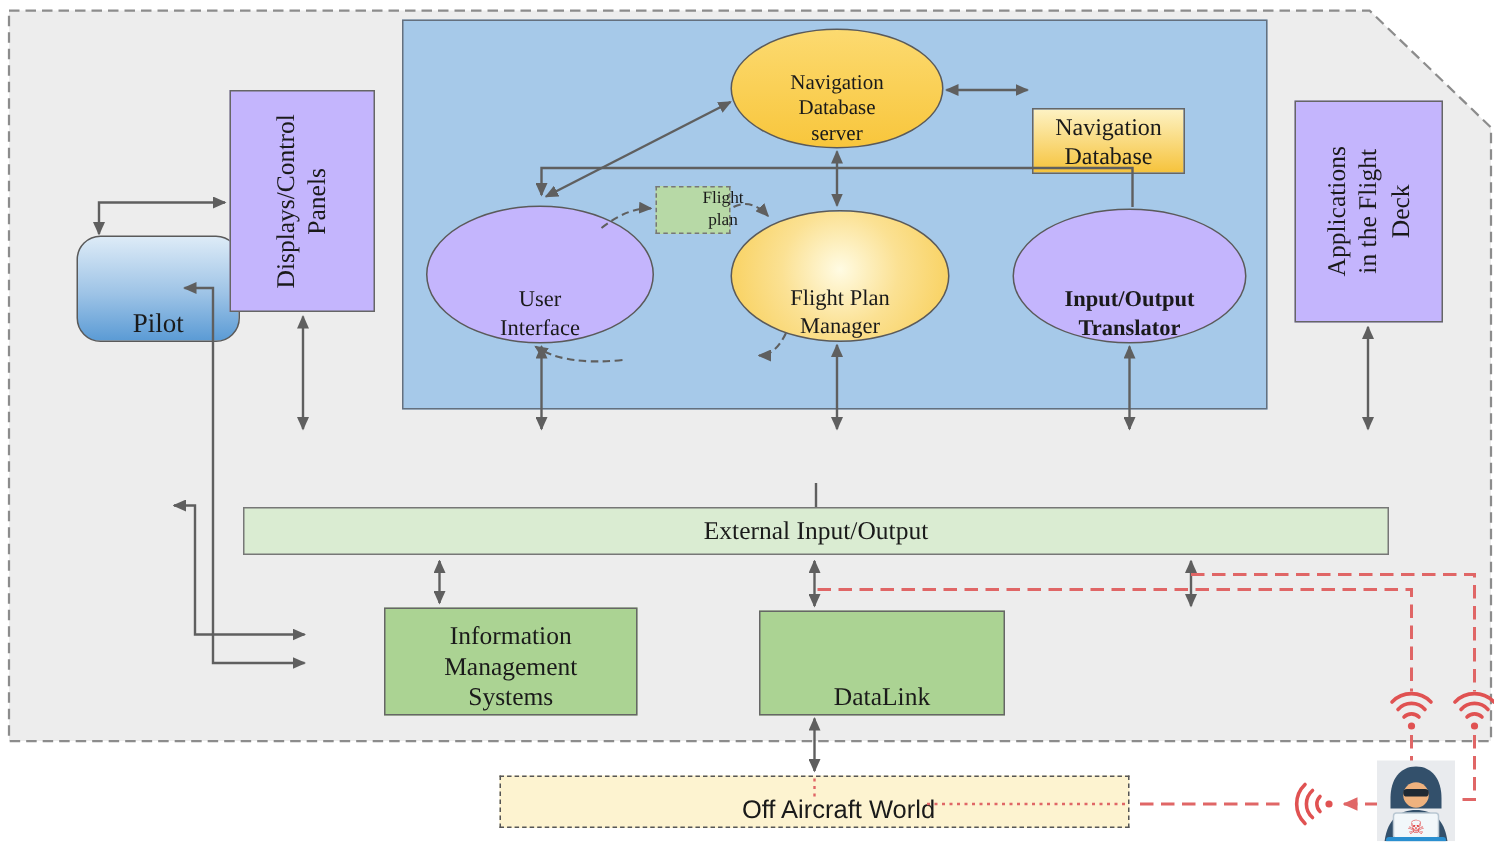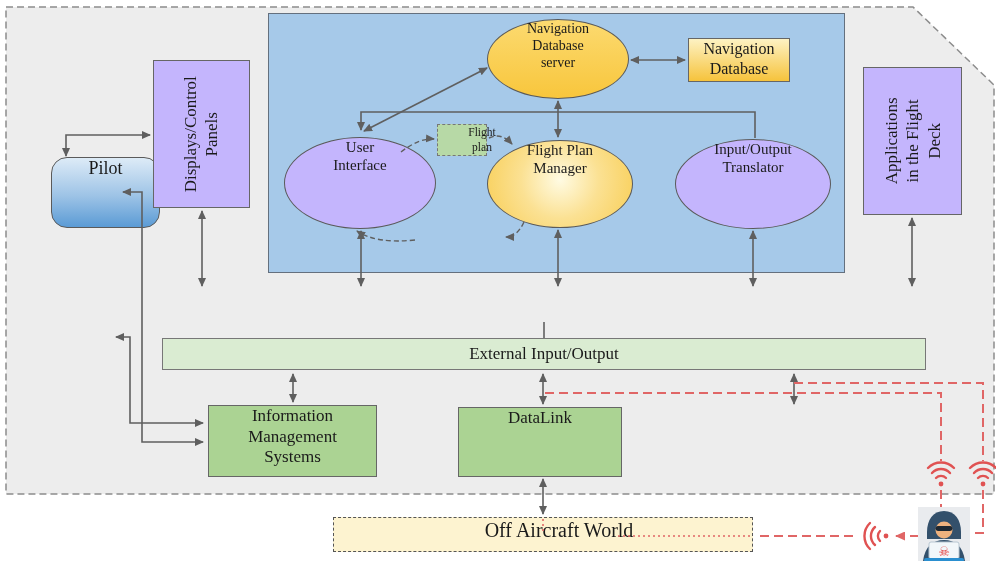--- a/index.html
+++ b/index.html
@@ -1,33 +1,33 @@
 <!DOCTYPE html>
 <html><head>
 <meta charset="utf-8">
 <style>
   html,body{margin:0;padding:0;background:#ffffff;}
   .stage{position:relative;width:996px;height:561px;background:#ffffff;overflow:hidden;
          font-family:"Liberation Serif",serif;color:#1a1a1a;}
   .layer{position:absolute;left:0;top:0;width:996px;height:561px;pointer-events:none;}
   .abs{position:absolute;box-sizing:border-box;}
-  .node{display:flex;align-items:flex-start;justify-content:center;text-align:center;line-height:1.22;}
+  .node{display:flex;align-items:flex-end;justify-content:center;text-align:center;line-height:1.22;}
   .ellipse{border-radius:50%;border:1.6px solid #5a5a5a;}
   .green{background:#c4b5fd;}
   .greenbox{background:#abd393;border:1.5px solid #666;}
   .bluebox{background:#a6c9e9;border:1.6px solid #64707e;}
   .pill{background:linear-gradient(180deg,#ddebf7 0%,#9dc3e6 55%,#5b9bd5 100%);
         border:1.5px solid #5a5a5a;border-radius:16px;font-size:18px;margin-left:38px;}
   .bar{border:1.5px solid #555;display:flex;align-items:center;justify-content:center;font-size:17px;}
   .dashedbox{background:#b7d9a6;border:1.4px dashed #777;font-size:11.5px;line-height:1.3;padding-left:40px;}
   .vbox{display:flex;align-items:center;justify-content:center;}
   .vlabel{transform:rotate(-90deg);text-align:center;font-size:17px;line-height:1.25;}
-  .offworld{background:#fdf3d0;border:1.6px dashed #555;font-family:Liberation Serif, serif;
-            font-size:20px;padding-left:32px;}
-  .f14{font-size:14px;} .f15{font-size:15px;} .f16{font-size:16px;} .f17{font-size:17px;}
+  .offworld{background:#fdf3d0;border:1.6px dashed #555;font-family:Liberation Sans, sans-serif;
+            font-size:17px;padding-left:32px;}
+  .f14{font-size:14px;} .f15{font-size:15px;} .f16{font-size:16px;margin-top:34px;} .f17{font-size:17px;margin-left:48px;}
 </style>
 </head>
 <body>
 
 <div class="stage">
 
   <svg class="layer" viewBox="0 0 996 561">
     <path d="M6,7 H913 L994,85 V494 H6 Z" fill="#ededed" stroke="#8c8c8c" stroke-width="1.5" stroke-dasharray="7,4"></path>
   </svg>
 
@@ -47,21 +47,21 @@
   <div class="abs node ellipse f14" style="left:487px;top:19px;width:142px;height:80px;background:linear-gradient(180deg,#fcda70,#f8c63c);">
     <span style="width:85px;">Navigation Database server</span>
   </div>
   <div class="abs node ellipse green f15" style="left:284px;top:137px;width:152px;height:92px;">
     <span style="width:75px;">User Interface</span>
   </div>
   <div class="abs node ellipse f15" style="left:487px;top:140px;width:146px;height:88px;background:radial-gradient(circle at 50% 45%,#fffbe3 0%,#fbe193 45%,#f8cd52 100%);">
     <span style="width:95px;">Flight Plan Manager</span>
   </div>
   <div class="abs node ellipse green f15" style="left:675px;top:139px;width:156px;height:90px;">
-    <span style="width:110px;">Input/Output Translator</span>
+    <span style="width:110px;font-weight:bold;">Input/Output Translator</span>
   </div>
 
   <div class="abs node f16" style="left:688px;top:38px;width:102px;height:44px;border:1.5px solid #666;
               background:linear-gradient(180deg,#fdf2c3,#f6c33c);">
     <span style="width:95px;">Navigation Database</span>
   </div>
 
   <div class="abs node dashedbox" style="left:437px;top:124px;width:50px;height:32px;">
     <span>Flight plan</span>
   </div>

